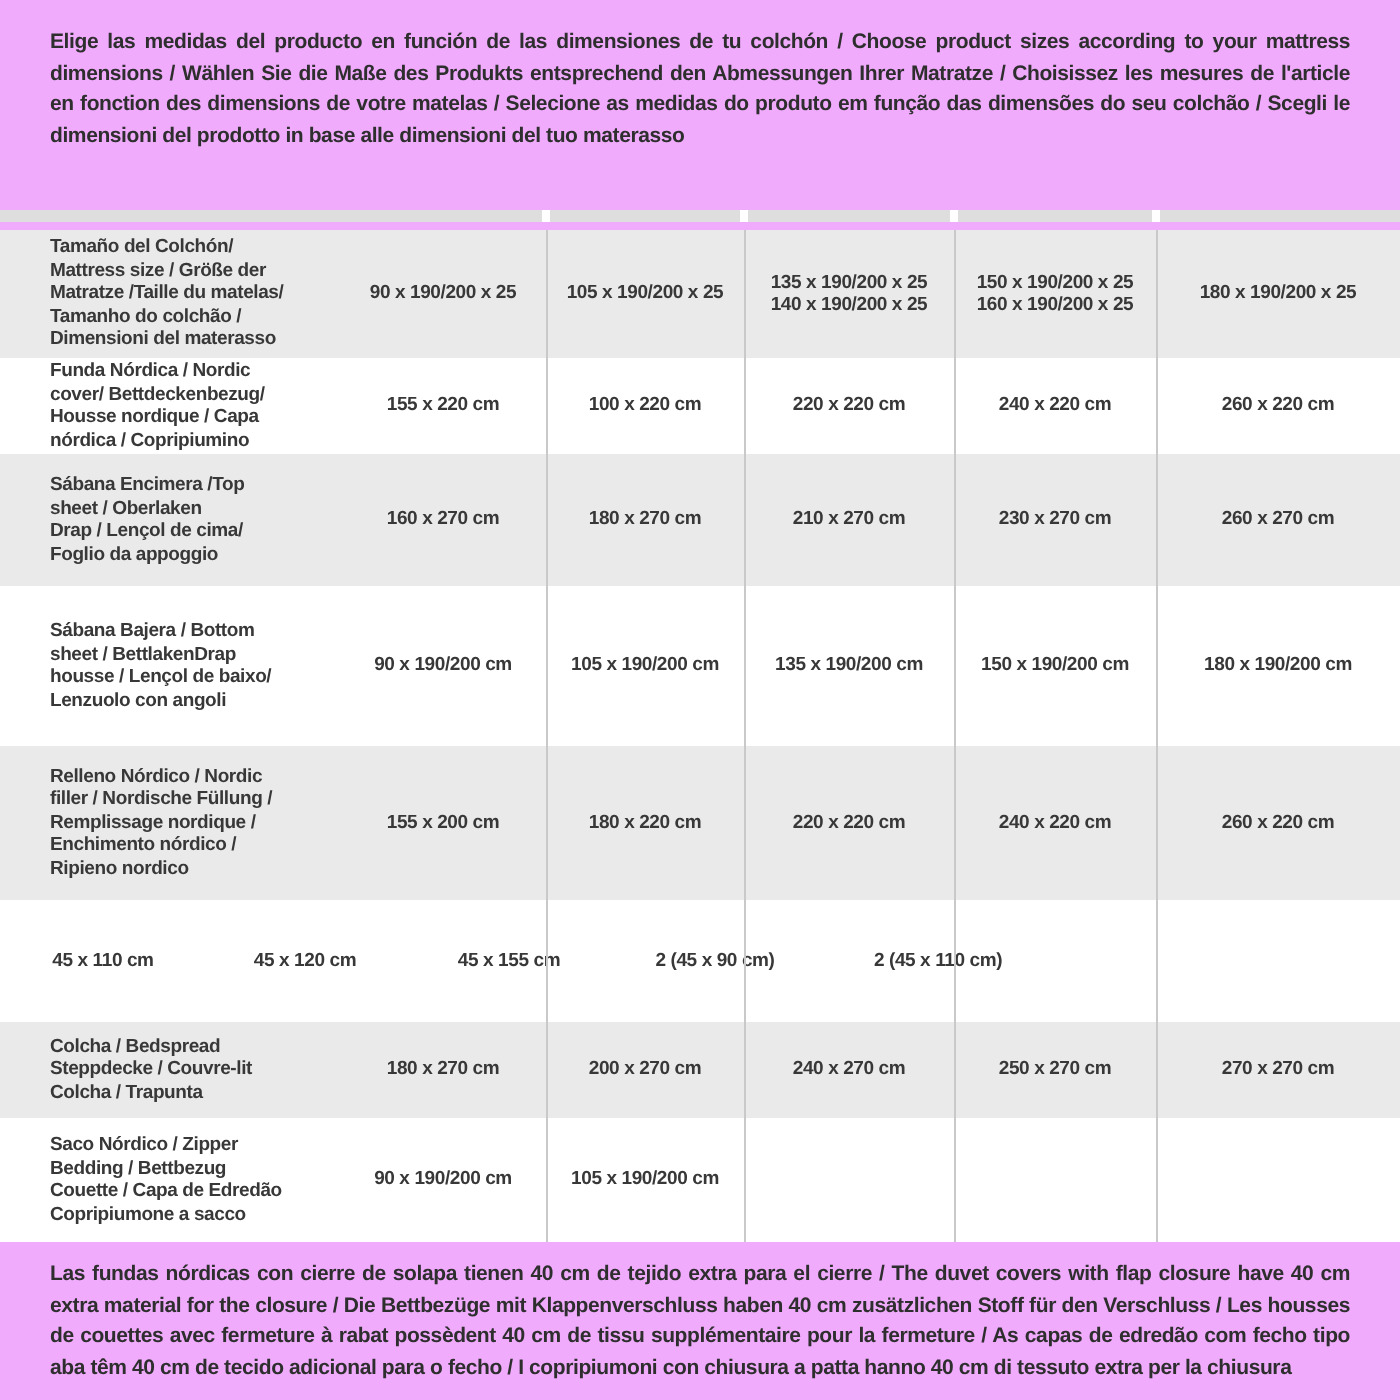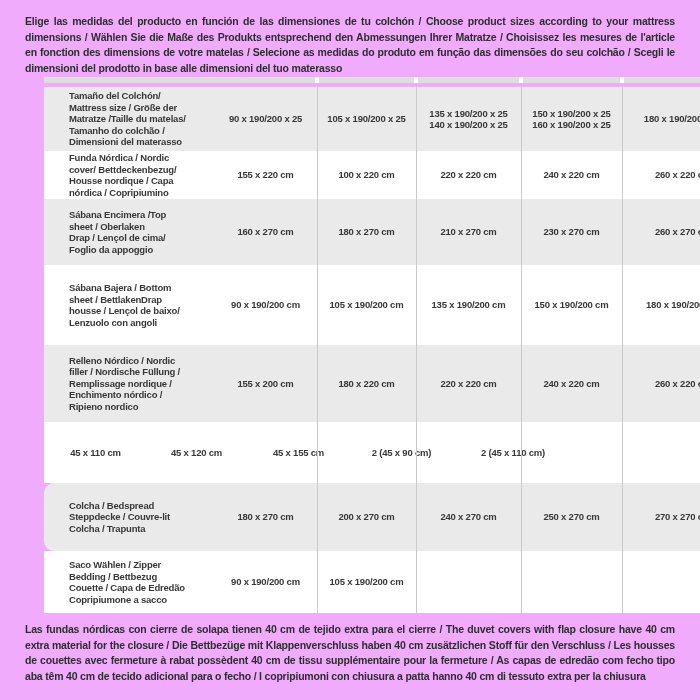--- a/index.html
+++ b/index.html
@@ -19,21 +19,21 @@
     font-size: 10.5px;
     line-height: 15.5px;
     letter-spacing: -0.2px;
     text-align: justify;
     color: #2e2e2e;
     white-space: normal;
   }
   .intro { padding-top: 14px; }
   .footnote { margin-top: 9px; }
 
-  .size-table { margin-top: 1px; padding-left: 44px; }
+  .size-table { margin-top: 29px; }
 
   .topbar {
     position: relative;
     width: 700px;
     height: 6px;
     background: var(--bar, #dedede);
     margin-bottom: 4px;
   }
   .topbar .break {
     position: absolute;
@@ -49,21 +49,21 @@
     top: 0; bottom: 0;
     width: 1px;
     background: var(--divider, #c9c9c9);
     z-index: 2;
   }
   .d1 { left: 273px; } .d2 { left: 372px; } .d3 { left: 477px; } .d4 { left: 578px; }
 
   .row { display: flex; width: 700px; background: #ffffff; }
   .row.shaded { background: var(--rowgray, #eaeaea); }
   .r1 { height: 64px; } .r2 { height: 48px; } .r3 { height: 66px; justify-content: center; } .r4 { height: 80px; }
-  .r5 { height: 77px; } .r6 { height: 61px; } .r7 { height: 68px; border-radius: 10px; } .r8 { height: 62px; }
+  .r5 { height: 77px; } .r6 { height: 61px; } .r7 { height: 48px; } .r8 { height: 62px; }
 
   .cell {
     display: flex;
     align-items: center;
     justify-content: center;
     font-size: 9.5px;
     line-height: 11.5px;
     letter-spacing: -0.2px;
     white-space: pre-line;
     text-align: center;
@@ -177,21 +177,21 @@
 Steppdecke / Couvre-lit
 Colcha / Trapunta</div>
         <div class="cell cw1">180 x 270 cm</div>
         <div class="cell cw2">200 x 270 cm</div>
         <div class="cell cw3">240 x 270 cm</div>
         <div class="cell cw4">250 x 270 cm</div>
         <div class="cell cw5">270 x 270 cm</div>
       </div>
 
       <div class="row r8">
-        <div class="cell label">Saco Wählen / Zipper
+        <div class="cell label">Saco Nórdico / Zipper
 Bedding / Bettbezug
 Couette  / Capa de Edredão
 Copripiumone a sacco</div>
         <div class="cell cw1">90 x 190/200 cm</div>
         <div class="cell cw2">105 x 190/200 cm</div>
         <div class="cell cw3"></div>
         <div class="cell cw4"></div>
         <div class="cell cw5"></div>
       </div>
     </div>

